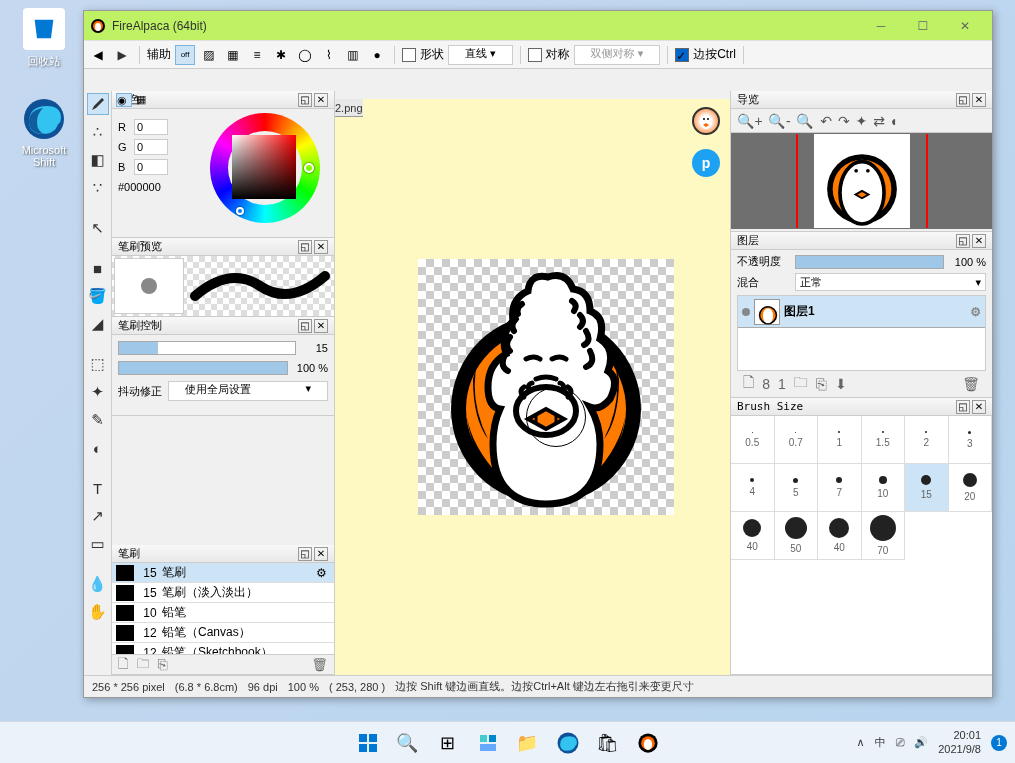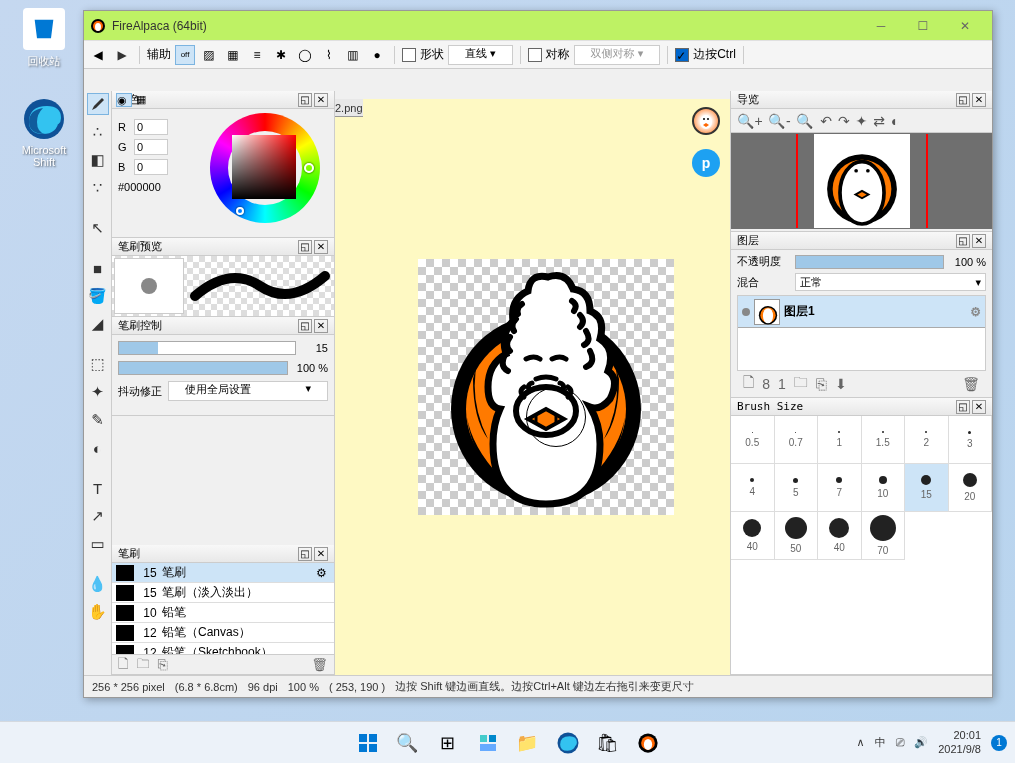--- a/index.html
+++ b/index.html
@@ -546,21 +546,21 @@
           </div>
       </div>
     </div>
   </div>
 
   <div class="statusbar">
     <span>256 * 256 pixel</span>
     <span>(6.8 * 6.8cm)</span>
     <span>96 dpi</span>
     <span>100 %</span>
-    <span>( 253, 190 )</span>
+    <span>( 253, 280 )</span>
     <span>边按 Shift 键边画直线。边按Ctrl+Alt 键边左右拖引来变更尺寸</span>
   </div>
 </div>
 
 <div class="taskbar">
   <div class="tb-center">
     <div class="tb-icon">
         <svg width="20" height="20" viewBox="0 0 20 20">
           <rect x="1" y="1" width="8" height="8" fill="#0078d4"></rect>
           <rect x="11" y="1" width="8" height="8" fill="#0078d4"></rect>

